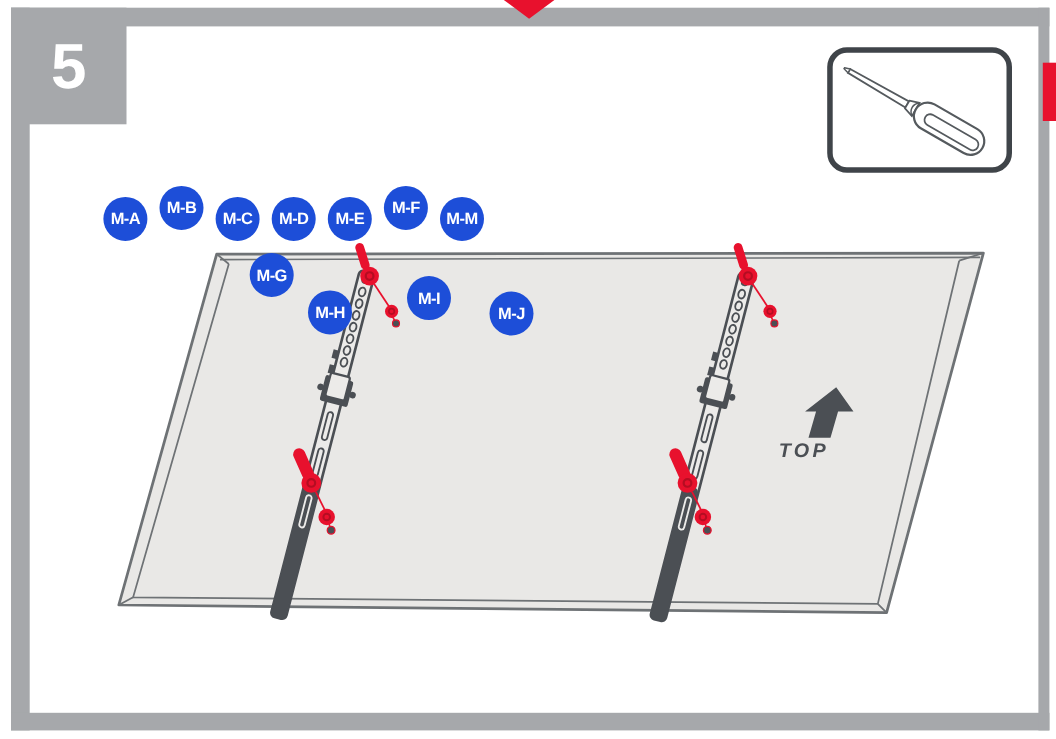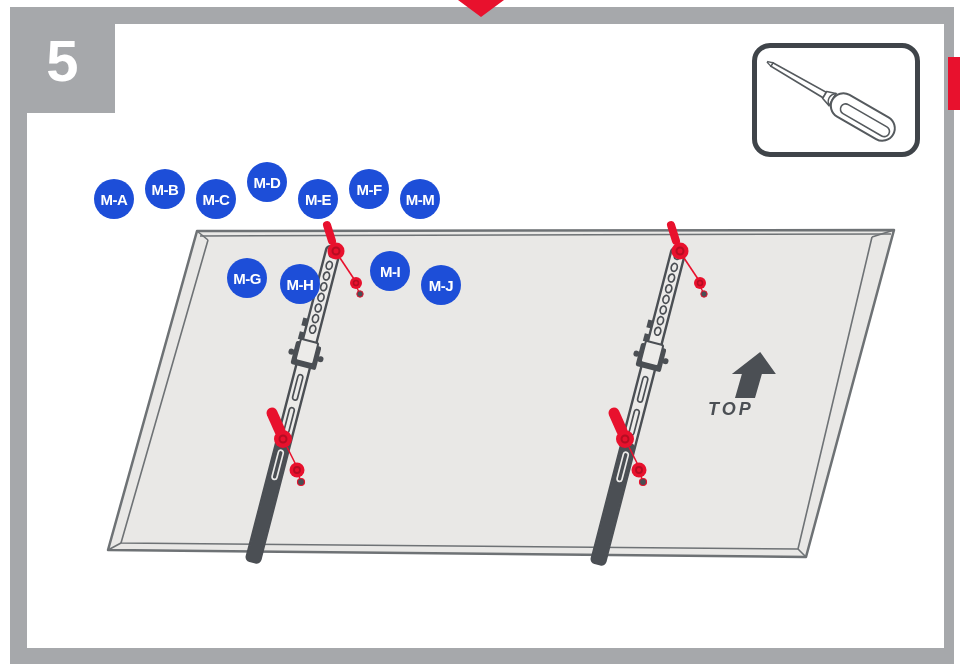--- a/index.html
+++ b/index.html
@@ -131,21 +131,21 @@
       <path d="M71,-7 C66,-3 66,3 71,7" fill="none" stroke-width="1.4"></path>
       <rect x="71" y="-12.5" width="70" height="25" rx="12.5" stroke-width="2"></rect>
       <rect x="82" y="-3.5" width="55" height="10.5" rx="5.2" fill="none" stroke-width="1.6"></rect>
     </g>
   </svg>
 </div>
 
 <div class="badge" style="left:94px;top:179px">M-A</div>
 <div class="badge" style="left:145px;top:169px">M-B</div>
 <div class="badge" style="left:196px;top:179px">M-C</div>
-<div class="badge" style="left:247px;top:162px">M-D</div>
+<div class="badge" style="left:247px;top:179px">M-D</div>
 <div class="badge" style="left:298px;top:179px">M-E</div>
 <div class="badge" style="left:349px;top:169px">M-F</div>
 <div class="badge" style="left:400px;top:179px">M-M</div>
 
-<div class="badge" style="left:227px;top:258px">M-G</div>
+<div class="badge" style="left:227px;top:230px">M-G</div>
 <div class="badge" style="left:280px;top:264px">M-H</div>
 <div class="badge" style="left:370px;top:251px">M-I</div>
-<div class="badge" style="left:421px;top:265px">M-J</div>
+<div class="badge" style="left:445px;top:265px">M-J</div>
 
 </body></html>

